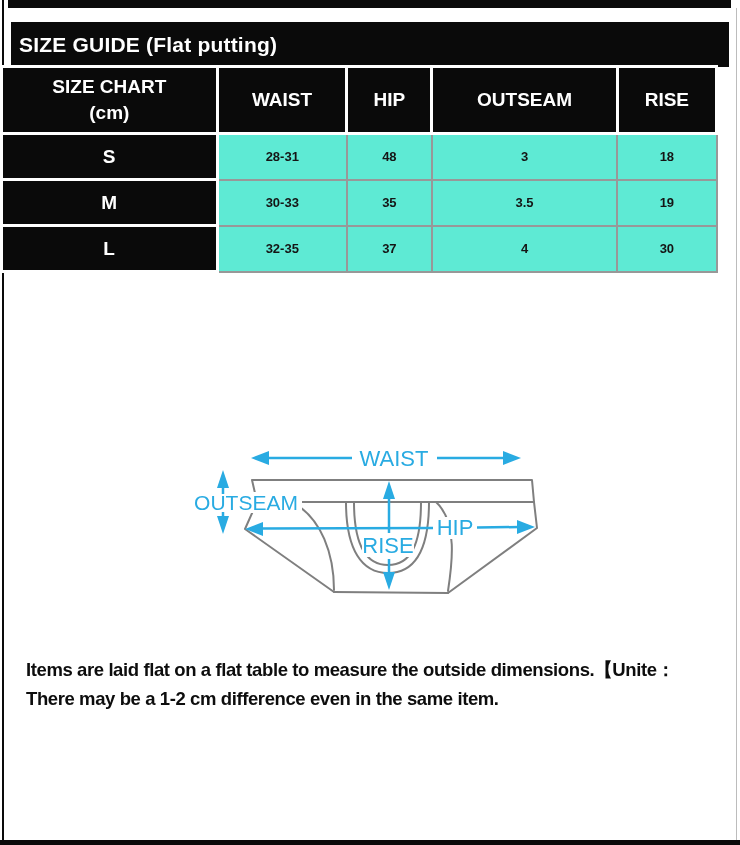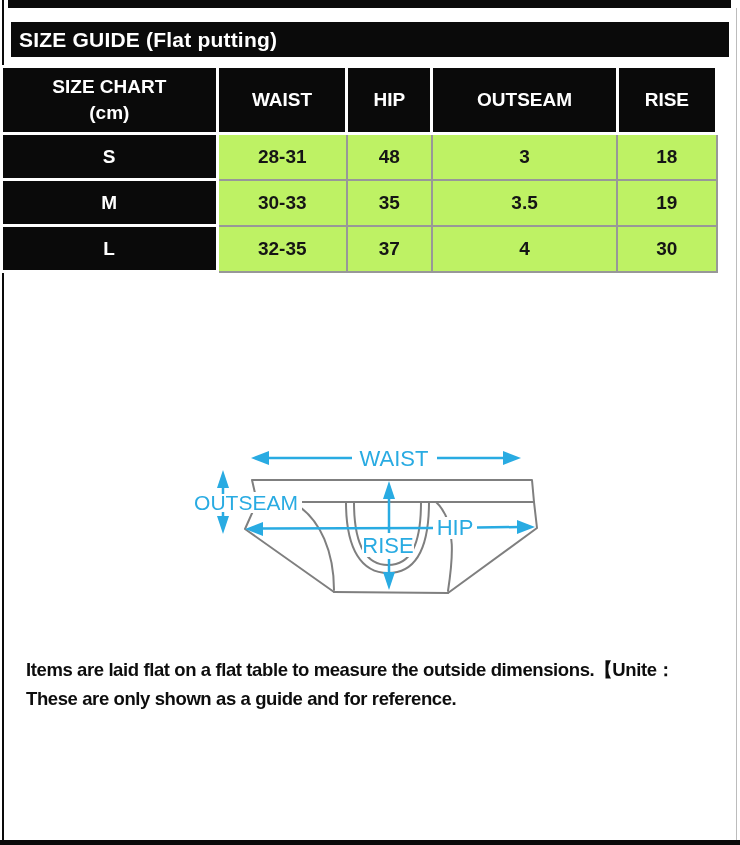--- a/index.html
+++ b/index.html
@@ -7,41 +7,41 @@
     position:relative;width:740px;height:845px;background:#fff;overflow:hidden;
     font-family:"Liberation Sans",sans-serif;
   }
   
   .strip-top{position:absolute;left:8px;top:0;right:9px;height:8px;background:#0a0a0a;}
   .strip-left{position:absolute;left:2px;top:0;width:2px;height:100%;background:#0a0a0a;}
   .strip-bottom{position:absolute;left:0;bottom:0;width:100%;height:5px;background:#0a0a0a;}
   .strip-right{position:absolute;right:3px;top:8px;bottom:5px;width:1px;background:#bcbcbc;}
 
   .title-bar{
-    position:absolute;left:11px;top:22px;width:718px;height:35px;background:#0a0a0a;
+    position:absolute;left:11px;top:22px;width:718px;height:45px;background:#0a0a0a;
     color:#fff;font-size:21px;font-weight:bold;letter-spacing:.2px;
     display:flex;align-items:center;padding-left:8px;box-sizing:border-box;
   }
 
   table.size-table{
     position:absolute;left:0;top:65px;width:718px;
     border-collapse:collapse;table-layout:fixed;
   }
   .size-table th{
     background:#0a0a0a;color:#fff;border:3px solid #fff;
     font-size:19px;font-weight:bold;height:62px;text-align:center;line-height:1.35;
   }
   .size-table td{height:41px;text-align:center;vertical-align:middle;}
   .size-table td.size{
     background:#0a0a0a;color:#fff;border:3px solid #fff;
     font-size:19px;font-weight:bold;letter-spacing:.5px;
   }
   .size-table td.val{
-    background:#bef264;color:#151515;border:2px solid #989898;
-    font-size:19px;font-weight:bold;
+    background:#5eead4;color:#151515;border:2px solid #989898;
+    font-size:13px;font-weight:bold;
   }
 
   .diagram{position:absolute;left:0;top:420px;width:740px;height:240px;}
   .diagram svg{display:block;}
   .diagram text{
     font-family:"Liberation Sans",sans-serif;
     fill:#29abe2;text-anchor:middle;
   }
 
   .notes{
@@ -151,16 +151,16 @@
       </g>
       <text x="394" y="46" font-size="22">WAIST</text>
       <text x="246" y="90" font-size="21">OUTSEAM</text>
       <text x="455" y="115" font-size="22">HIP</text>
       <text x="388" y="133" font-size="22">RISE</text>
     </svg>
   </div>
 
   <div class="notes">
     <div class="note-line">Items are laid flat on a flat table to measure the outside dimensions.【Unite：</div>
-    <div class="note-line">These are only shown as a guide and for reference.</div>
+    <div class="note-line">There may be a 1-2 cm difference even in the same item.</div>
   </div>
 
 </div>
 
 </body></html>

